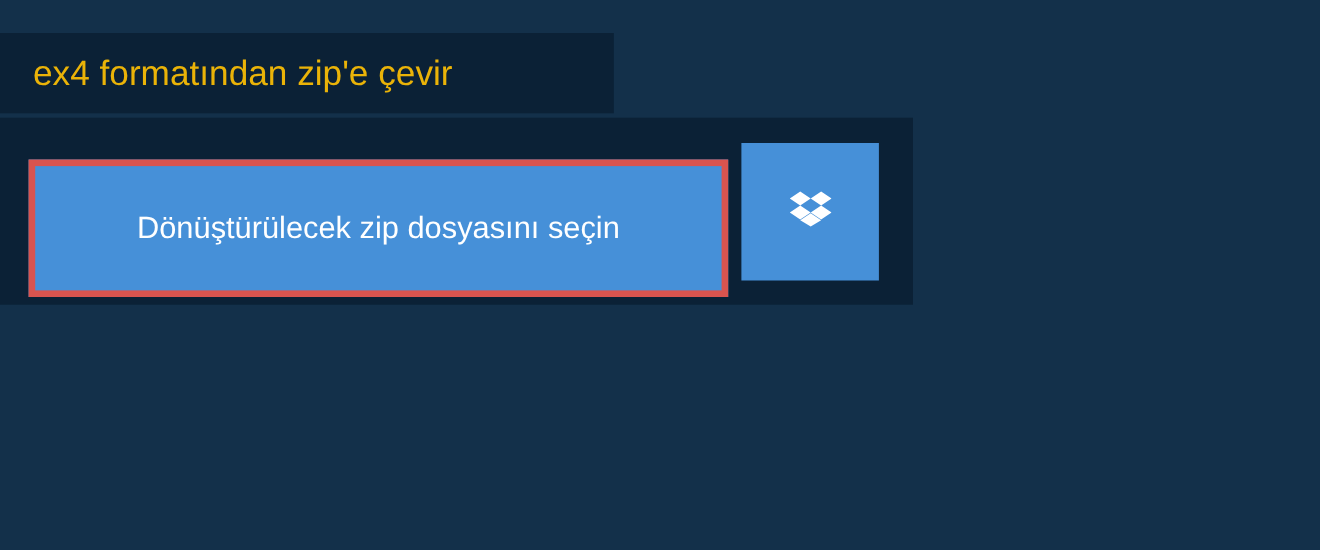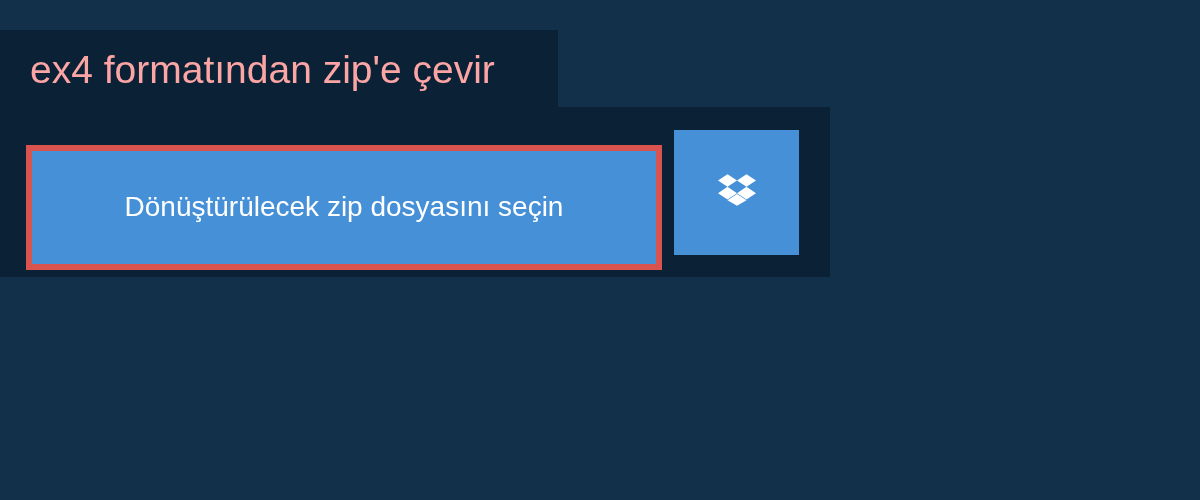--- a/index.html
+++ b/index.html
@@ -16,22 +16,22 @@
     }
     .tab-header {
       position: absolute;
       top: 30px;
       left: 0;
       background: #0b2136;
       padding: 18px 40px 18px 30px;
       width: 558px;
     }
     .tab-title {
-      color: #fca5a5;
-      font-size: 39px;
+      color: #eab308;
+      font-size: 32px;
       font-weight: 400;
     }
     .panel {
       position: absolute;
       top: 107px;
       left: 0;
       width: 830px;
       height: 170px;
       background: #0b2136;
       padding: 22px 26px;

